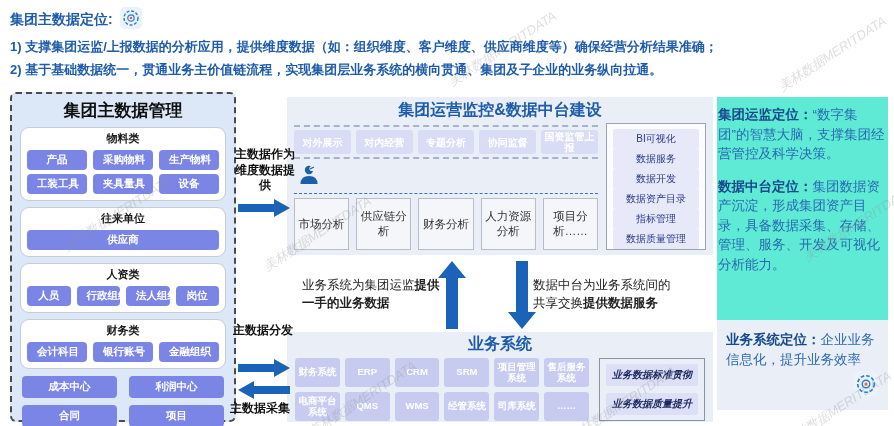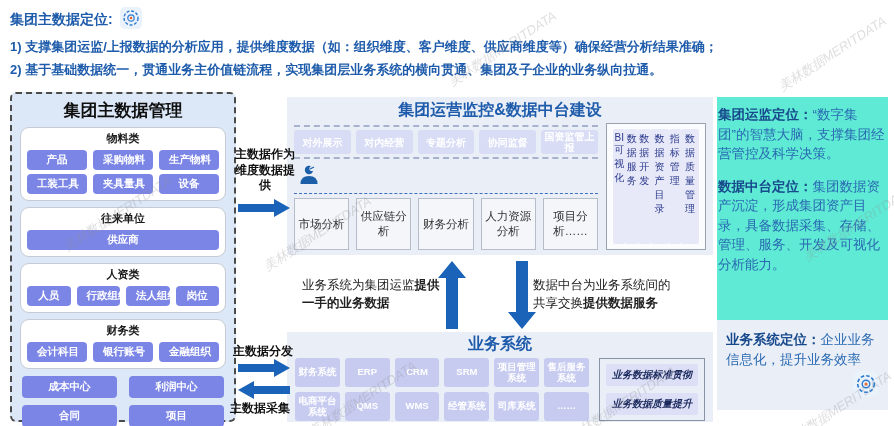--- a/index.html
+++ b/index.html
@@ -30,41 +30,41 @@
 
   
   .provide-label { position:absolute; left:235px; top:147px; width:60px; font-size:12px; font-weight:bold;
                    color:#111; text-align:center; line-height:1.3; z-index:2; }
   .h-arrow { position:absolute; left:238px; top:199px; width:52px; height:18px; z-index:2; }
   .h-arrow .shaft { position:absolute; left:0; top:5px; width:38px; height:8px; background:#1B63B8; }
   .h-arrow .head { position:absolute; left:36px; top:0; width:0; height:0;
                    border-top:9px solid transparent; border-bottom:9px solid transparent; border-left:16px solid #1B63B8; }
   .h-arrow.rev .shaft { left:14px; }
   .h-arrow.rev .head { left:0; border-left:none; border-right:16px solid #1B63B8; }
-  .dist-label { position:absolute; left:233px; top:343px; width:66px; font-size:12px; font-weight:bold; color:#111; z-index:2; }
+  .dist-label { position:absolute; left:233px; top:322px; width:66px; font-size:12px; font-weight:bold; color:#111; z-index:2; }
   .collect-label { position:absolute; left:230px; top:400px; width:70px; font-size:12px; font-weight:bold; color:#111; z-index:2; }
   .arrow-dist { top:359px; }
   .arrow-collect { top:381px; }
 
   
   .mid-top { position:absolute; left:287px; top:97px; width:426px; height:158px; background:#E9EEF7; z-index:1; padding:3px 7px 5px; }
   .mid-top-title { text-align:center; font-size:16px; font-weight:bold; color:#1E5CAB; margin-bottom:2px; }
   .mid-top-body { display:flex; gap:8px; height:127px; }
   .mid-left { flex:1; display:flex; flex-direction:column; }
   .dash-sep { border-top:2px dashed #A7B2CE; margin:2px 0; }
   .disp-row { display:flex; gap:5px; margin:1px 0; }
   .disp-chip { background:#D8DCF5; color:#fff; font-size:10px; font-weight:bold; text-align:center; border-radius:3px;
                flex:1; min-height:24px; display:flex; align-items:center; justify-content:center; line-height:1.1; padding:1px 2px; }
   .person-row { display:flex; align-items:center; gap:9px; font-size:12.5px; font-weight:bold; color:#2a2a2a; padding:3px 0 2px 4px; }
   .blue-dash { border-top:1.5px dashed #3f6fbf; margin:2px 0 4px; }
   .analysis-row { display:flex; gap:7px; flex:1; }
   .analysis-box { background:#F4F6F9; border:1.5px solid #B7BDC8; color:#333; font-size:11.5px; flex:1;
                   display:flex; align-items:center; justify-content:center; text-align:center; line-height:1.3; padding:2px; }
   .platform-col { width:100px; background:#FBFCFE; border:1.5px solid #9AA3B0; padding:5px 6px;
-                  display:flex; justify-content:space-between; }
+                  display:flex; flex-direction:column; justify-content:space-between; }
   .plat-chip { background:#E7E8F8; color:#2B3A8C; font-size:10px; text-align:center; padding:3px 1px; border-radius:2px; }
 
   
   .v-arrow { position:absolute; z-index:2; }
   .up-text { position:absolute; left:302px; top:277px; width:142px; font-size:12.5px; color:#222; line-height:1.4; z-index:2; }
   .down-text { position:absolute; left:533px; top:277px; width:138px; font-size:12.5px; color:#222; line-height:1.4; z-index:2; }
 
   
   .mid-bot { position:absolute; left:287px; top:332px; width:426px; height:90px; background:#E9EEF7; z-index:1; padding:2px 8px 5px; }
   .mid-bot-title { text-align:center; font-size:16px; font-weight:bold; color:#1E5CAB; margin-bottom:3px; }

